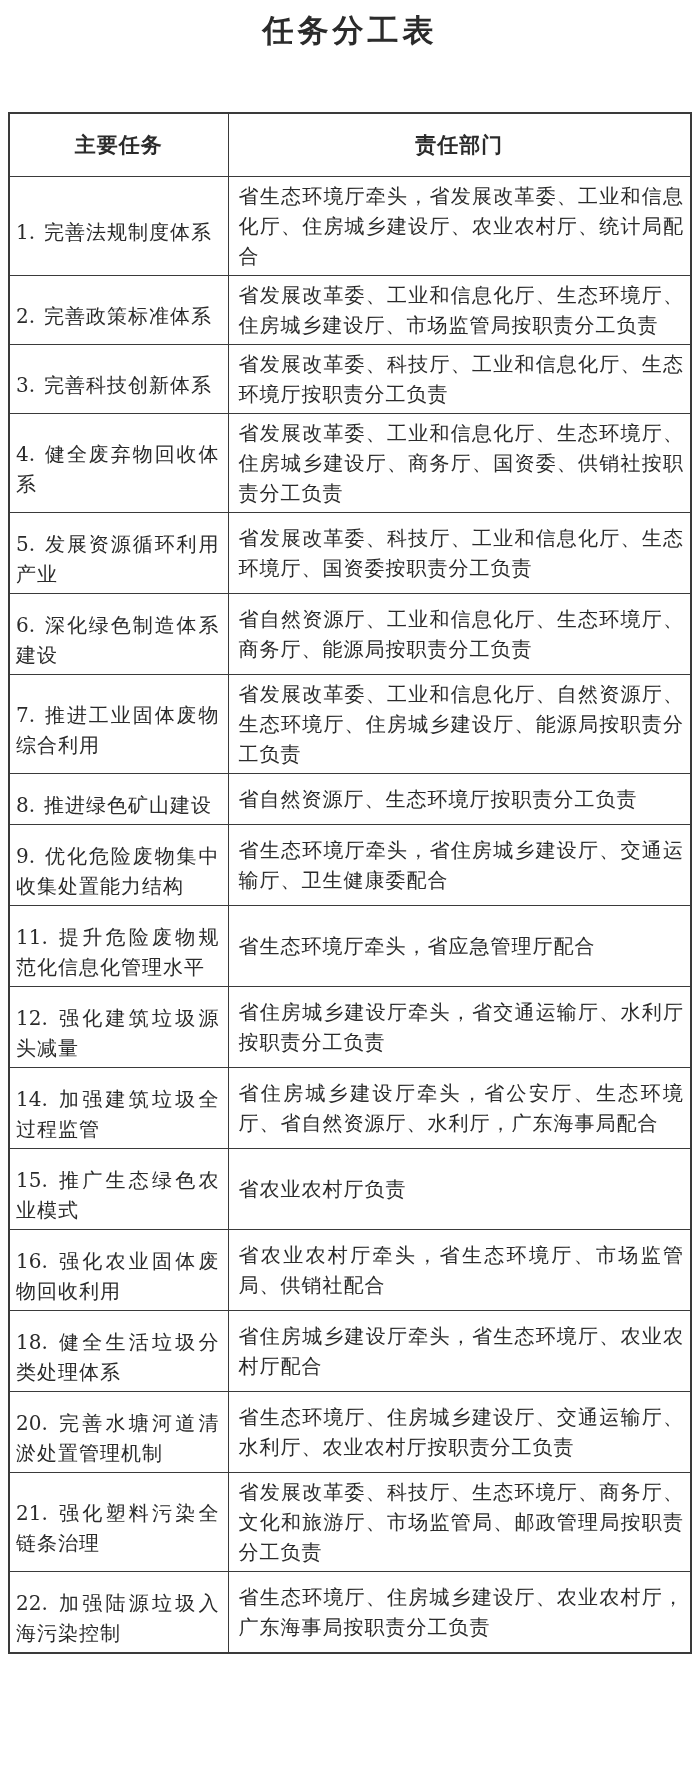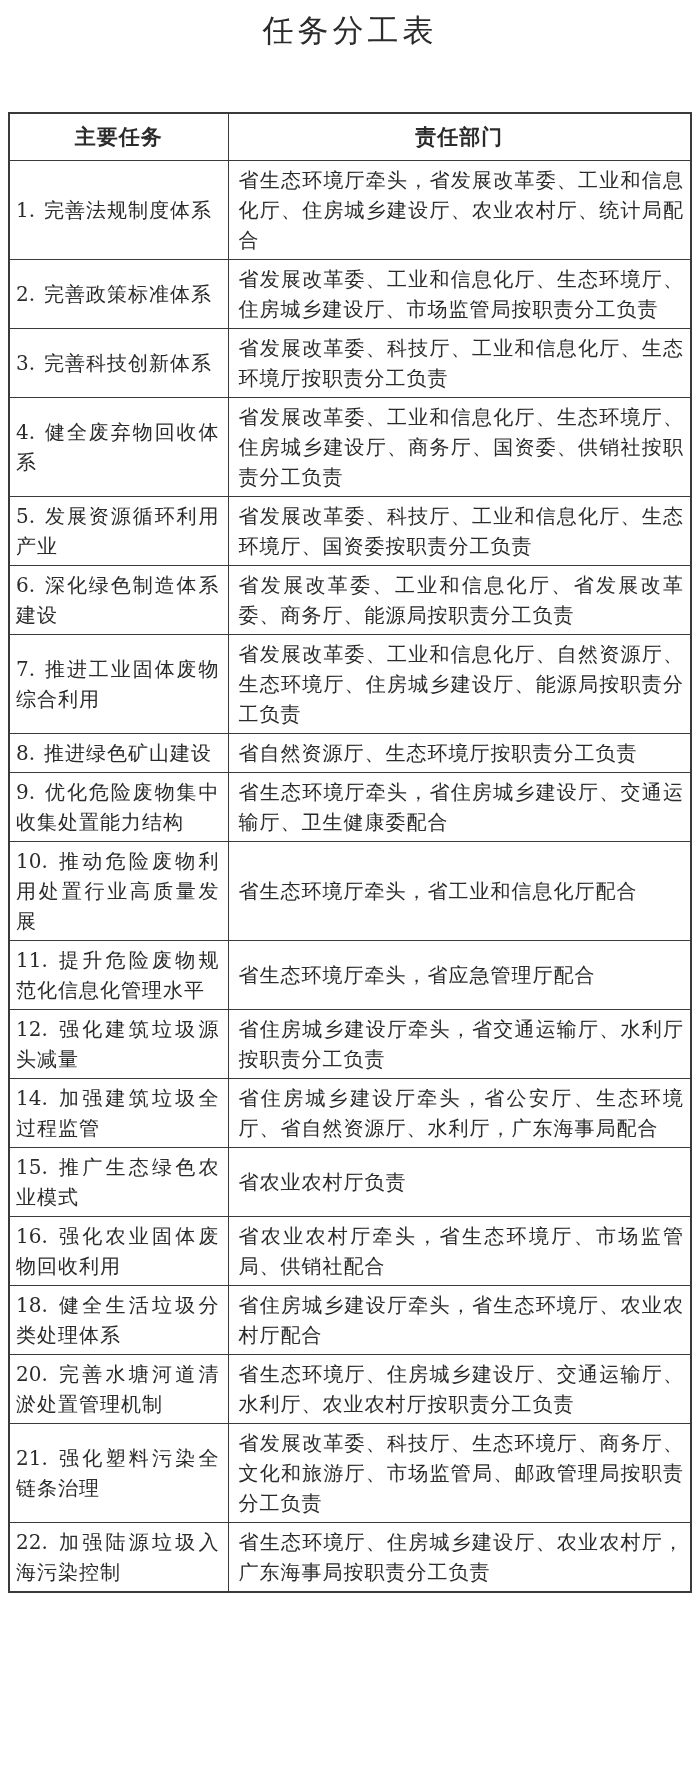--- a/index.html
+++ b/index.html
@@ -16,51 +16,51 @@
   }
   .page{
     width:700px;
     margin:0 auto;
     background:var(--bg);
   }
   .title{
     margin:8px 0 0 0;
     text-align:center;
     font-size:31px;
-    font-weight:normal;
+    font-weight:bold;
     letter-spacing:4px;
     line-height:44px;
   }
   .task-table{
     border-collapse:collapse;
     table-layout:fixed;
     width:684px;
     margin:60px 8px 4px 8px;
     border:2px solid var(--border);
   }
   .col-task{width:219px;}
   .task-table th,
   .task-table td{
     border:1px solid var(--border);
   }
   .task-table th{
     font-size:21px;
     font-weight:bold;
     text-align:center;
-    padding:9px 4px;
+    padding:17px 4px;
     letter-spacing:1px;
   }
   .task-table td{
     font-size:20px;
     line-height:30px;
     vertical-align:middle;
     text-align:justify;
     text-justify:inter-ideograph;
     letter-spacing:1px;
-    padding:4px 8px 4px 6px;
+    padding:16px 8px 4px 6px;
   }
   td.dept-cell{
     padding:4px 6px 4px 10px;
   }
   .no{
     margin-right:9px;
     letter-spacing:0;
   }
 </style>
 </head>
@@ -101,42 +101,38 @@
     <td class="dept-cell">省发展改革委、工业和信息化厅、生态环境厅、住房城乡建设厅、商务厅、国资委、供销社按职责分工负责</td>
   </tr>
 
   <tr>
     <td class="task-cell"><span class="no">5.</span><span class="task">发展资源循环利用产业</span></td>
     <td class="dept-cell">省发展改革委、科技厅、工业和信息化厅、生态环境厅、国资委按职责分工负责</td>
   </tr>
 
   <tr>
     <td class="task-cell"><span class="no">6.</span><span class="task">深化绿色制造体系建设</span></td>
-    <td class="dept-cell">省发展改革委、工业和信息化厅、省发展改革委、商务厅、能源局按职责分工负责</td>
+    <td class="dept-cell">省自然资源厅、工业和信息化厅、生态环境厅、商务厅、能源局按职责分工负责</td>
   </tr>
 
   <tr>
     <td class="task-cell"><span class="no">7.</span><span class="task">推进工业固体废物综合利用</span></td>
     <td class="dept-cell">省发展改革委、工业和信息化厅、自然资源厅、生态环境厅、住房城乡建设厅、能源局按职责分工负责</td>
   </tr>
 
   <tr>
     <td class="task-cell"><span class="no">8.</span><span class="task">推进绿色矿山建设</span></td>
     <td class="dept-cell">省自然资源厅、生态环境厅按职责分工负责</td>
   </tr>
 
   <tr>
     <td class="task-cell"><span class="no">9.</span><span class="task">优化危险废物集中收集处置能力结构</span></td>
     <td class="dept-cell">省生态环境厅牵头，省住房城乡建设厅、交通运输厅、卫生健康委配合</td>
   </tr>
 
-  <tr>
-    <td class="task-cell"><span class="no">10.</span><span class="task">推动危险废物利用处置行业高质量发展</span></td>
-    <td class="dept-cell">省生态环境厅牵头，省工业和信息化厅配合</td>
-  </tr>
 
   <tr>
     <td class="task-cell"><span class="no">11.</span><span class="task">提升危险废物规范化信息化管理水平</span></td>
     <td class="dept-cell">省生态环境厅牵头，省应急管理厅配合</td>
   </tr>
 
   <tr>
     <td class="task-cell"><span class="no">12.</span><span class="task">强化建筑垃圾源头减量</span></td>
     <td class="dept-cell">省住房城乡建设厅牵头，省交通运输厅、水利厅按职责分工负责</td>
   </tr>

